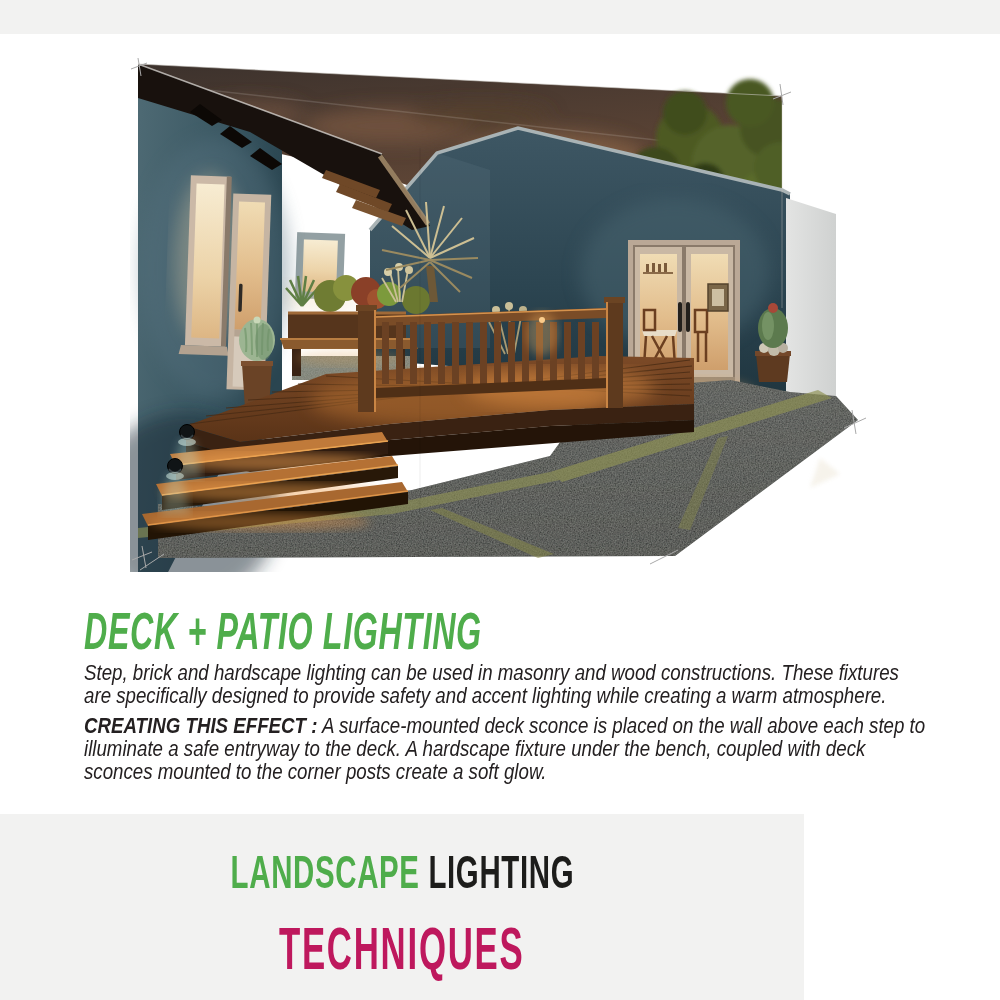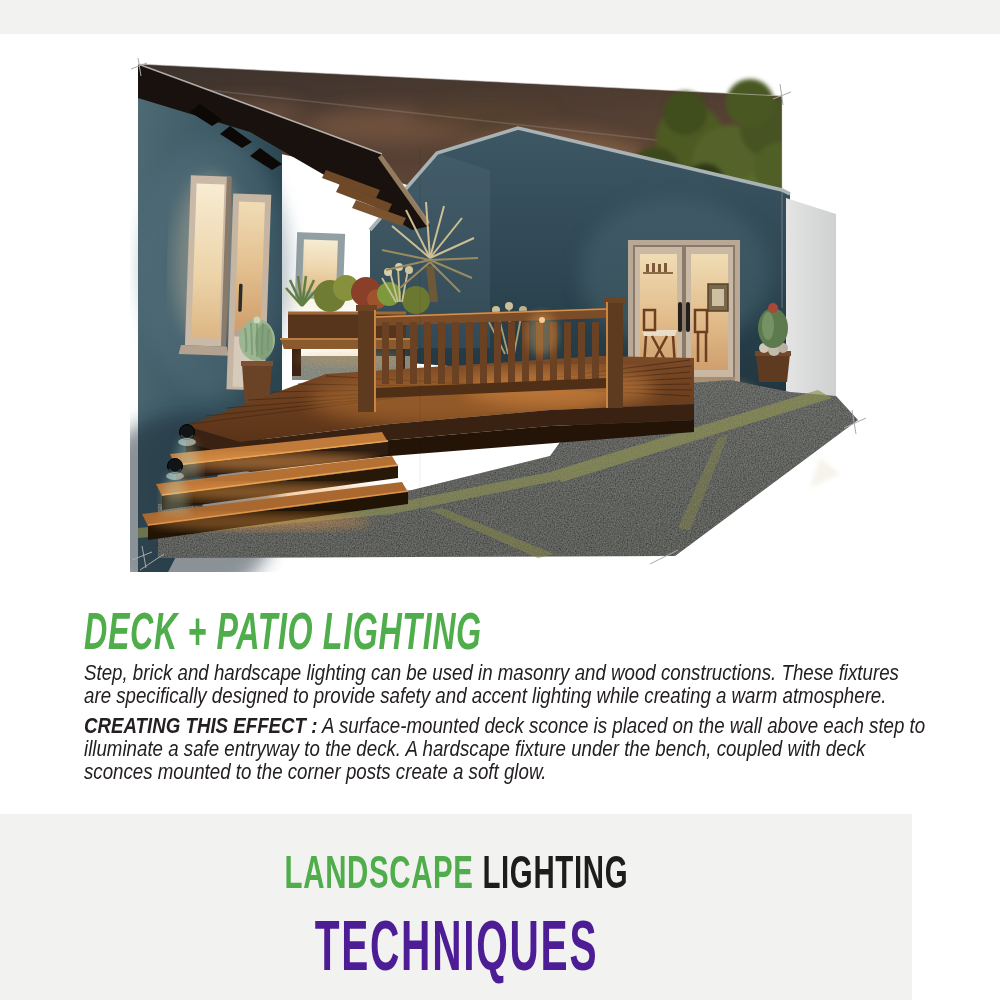--- a/index.html
+++ b/index.html
@@ -15,26 +15,26 @@
   .headline{
     margin:0;font-size:52px;font-weight:bold;line-height:1;letter-spacing:1px;
     color:#4fad4b;white-space:nowrap;transform:scaleX(0.62);transform-origin:left top;
   }
   .bodycopy{position:absolute;left:0;font-size:22px;line-height:23px;color:#242021;
     white-space:nowrap;transform:scaleX(0.85);transform-origin:left top;}
   .p1{top:56px;}
   .p2{top:109px;}
   .bodycopy .lbl{font-weight:bold;}
 
-  .footer{position:absolute;left:0;top:814px;width:912px;height:186px;background:#f2f2f1;text-align:center;}
+  .footer{position:absolute;left:0;top:814px;width:804px;height:186px;background:#f2f2f1;text-align:center;}
   .brand-line{margin-top:35px;font-size:46px;font-weight:bold;line-height:1;white-space:nowrap;}
   .brand-line .inner{display:inline-block;transform:scaleX(0.64);transform-origin:center top;letter-spacing:1px;}
   .brand-green{color:#4fad4b;}
   .brand-dark{color:#1d1d1b;}
-  .footer-title{margin-top:16px;font-size:70px;font-weight:bold;line-height:1;white-space:nowrap;color:#4c1d95;}
+  .footer-title{margin-top:24px;font-size:60px;font-weight:bold;line-height:1;white-space:nowrap;color:#be185d;}
   .footer-title .inner{display:inline-block;transform:scaleX(0.58);transform-origin:center top;letter-spacing:3px;}
 </style>
 </head>
 <body>
 
 <div class="canvas">
 
   <div class="top-band"></div>
 
   <div class="scene" aria-label="3D night rendering of a backyard: teal modern house, lit entry door and windows, planter with shrubs and a yucca, bench with hardscape fixture underneath, wooden deck with railing and corner-post sconces, steps lit by surface-mounted wall sconces, French doors glowing warm with dining room inside, potted cactus, dark stone patio with gravel joints, dusk sky with clouds and a tree">

